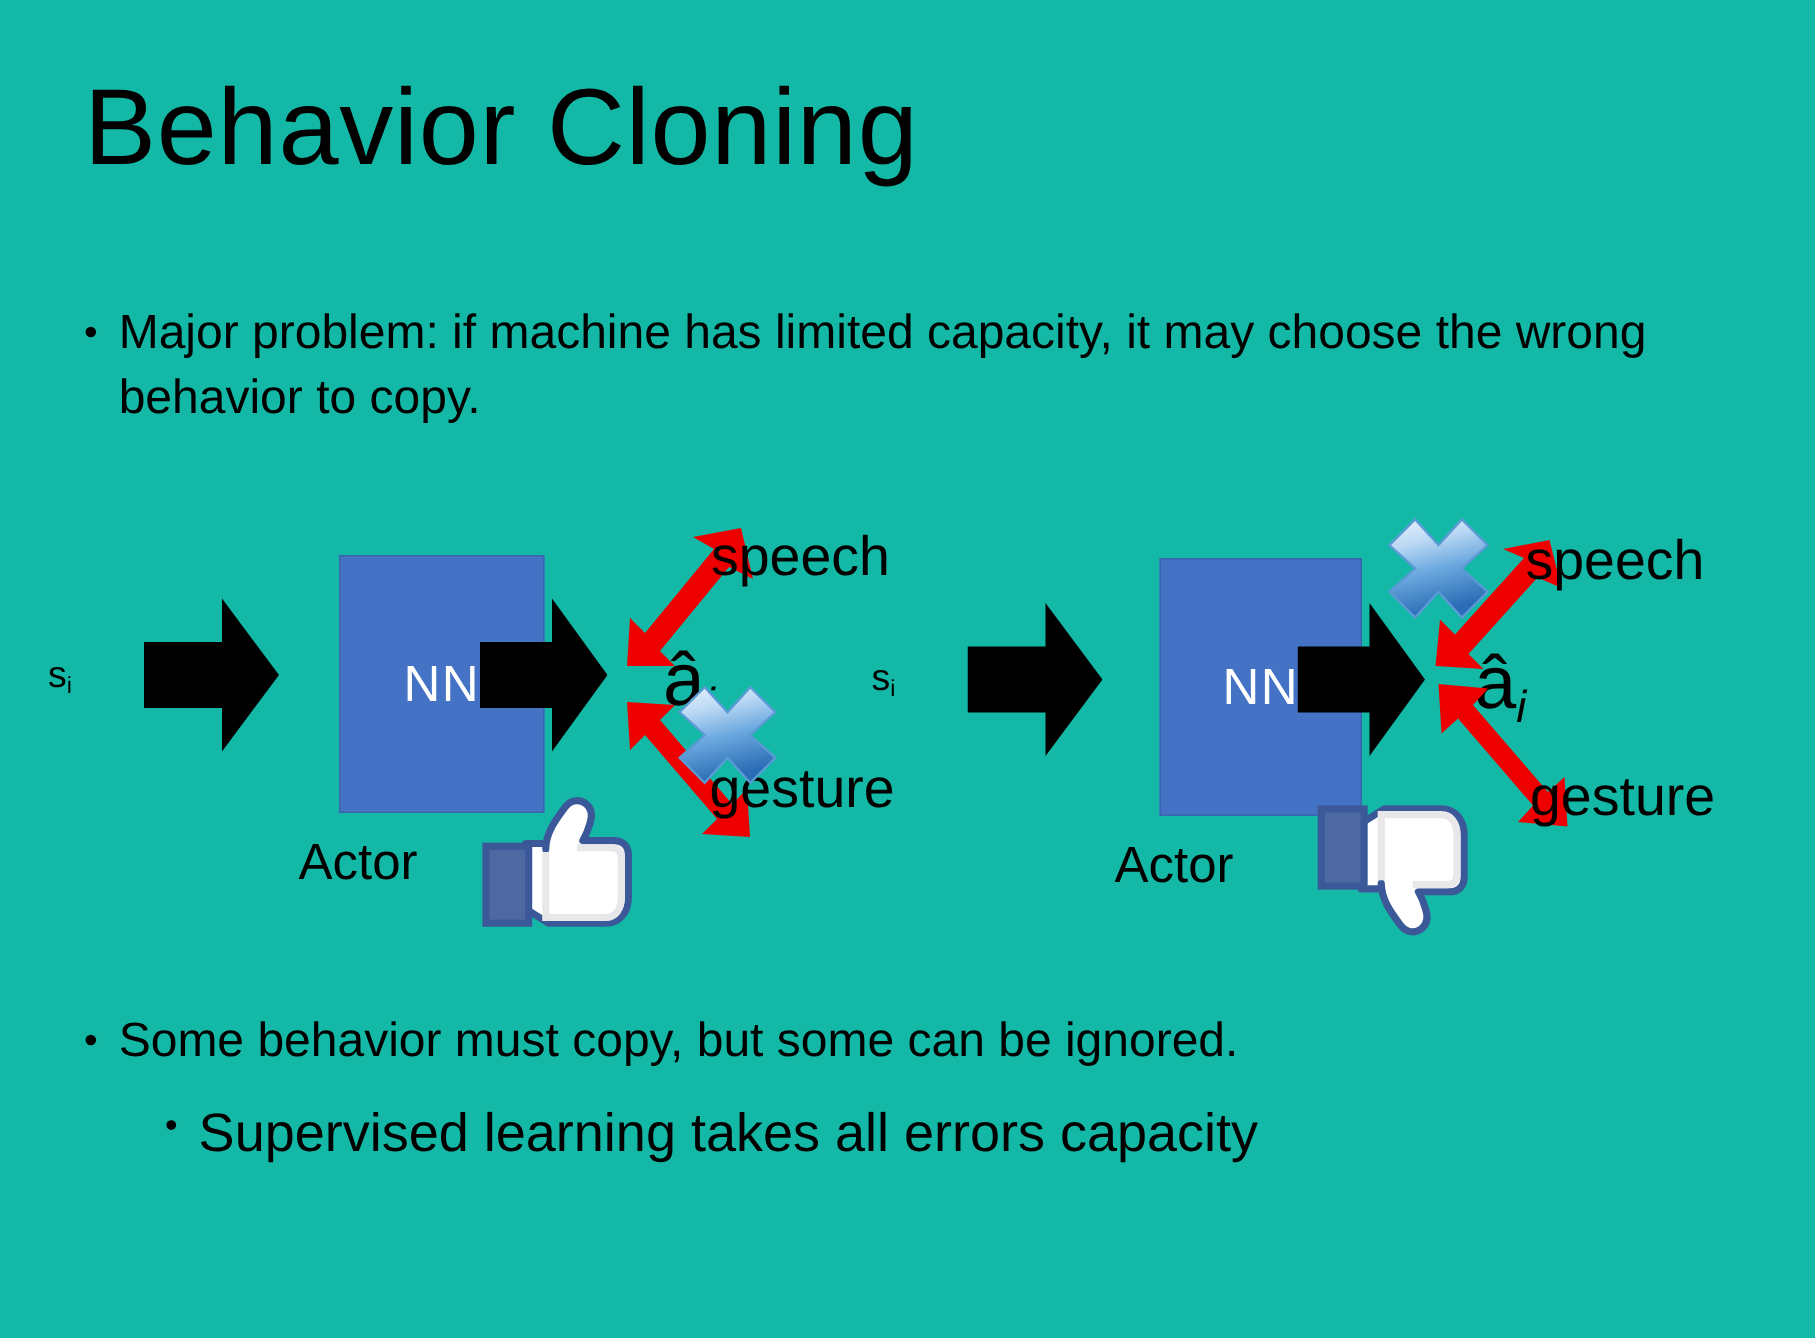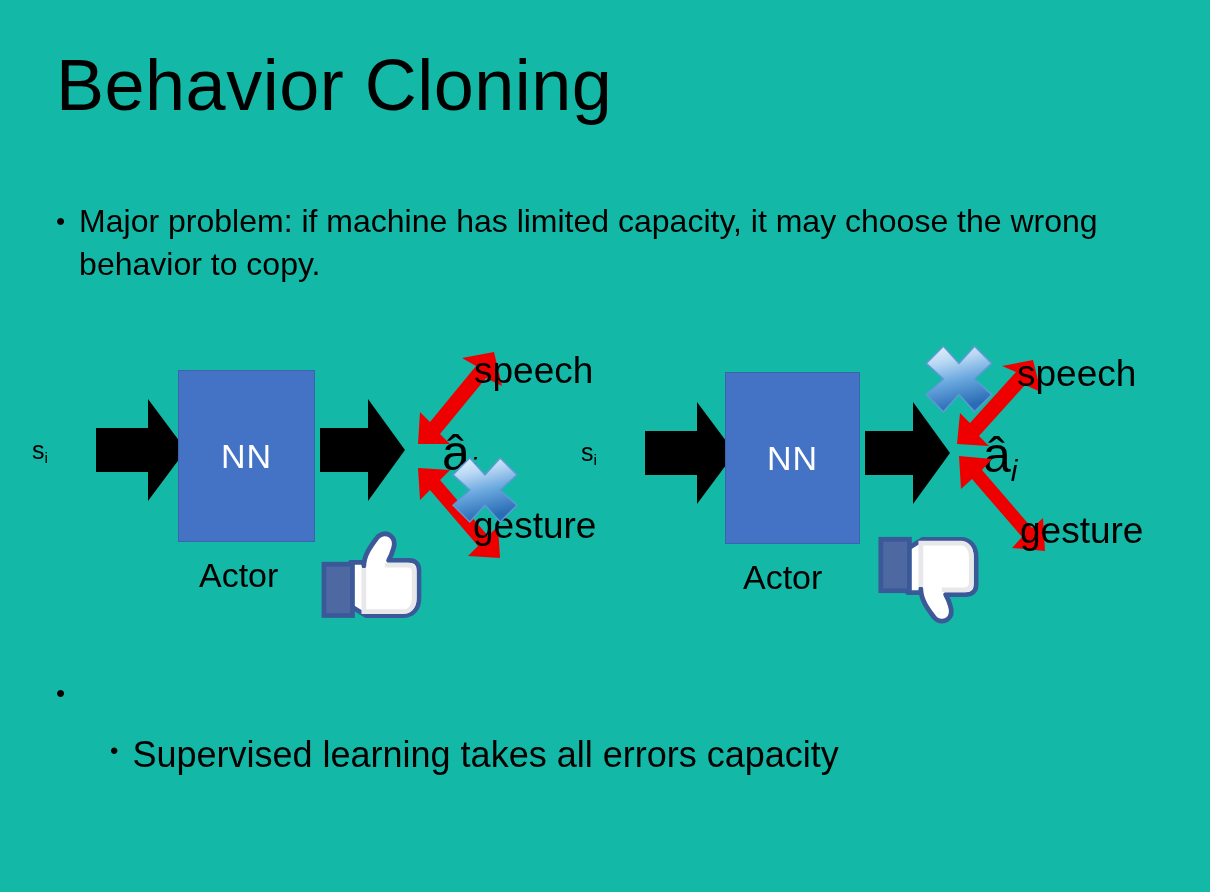--- a/index.html
+++ b/index.html
@@ -85,20 +85,21 @@
     letter-spacing: 0;
   }
 
   .nn-box {
     position: absolute;
     background: #4472C4;
     border: 1px solid #3c64ad;
     display: flex;
     align-items: center;
     justify-content: center;
+    margin-left: 48px;
   }
   .nn-box-label {
     color: #ffffff;
     font-family: "Liberation Sans", sans-serif;
     font-size: 34px;
     letter-spacing: 1px;
     line-height: 1;
   }
 
   .actor-label {
@@ -304,20 +305,21 @@
           <path d="M48,40 L48,86 L90,86 C97,86 101,80 101,72 L101,44 C101,39 98,37 94,37 L70,37" fill="none" stroke="#E8E8EA" stroke-width="5"></path>
           <rect x="6" y="36" width="30" height="54" fill="#4E69A2" stroke="#3B5998" stroke-width="5"></rect>
         </g>
       </svg>
     </div>
   </div>
 
   <div class="bullet-block" id="bullet-mid">
     <div class="bullet-row">
       <span class="bullet-dot">•</span>
+      <span class="bullet-text">Some behavior must copy, but some can be ignored.</span>
     </div>
   </div>
 
   <div class="bullet-block" id="bullet-sub">
     <div class="bullet-row">
       <span class="bullet-dot">•</span>
       <span class="bullet-text">Supervised learning takes all errors capacity</span>
     </div>
   </div>
 

